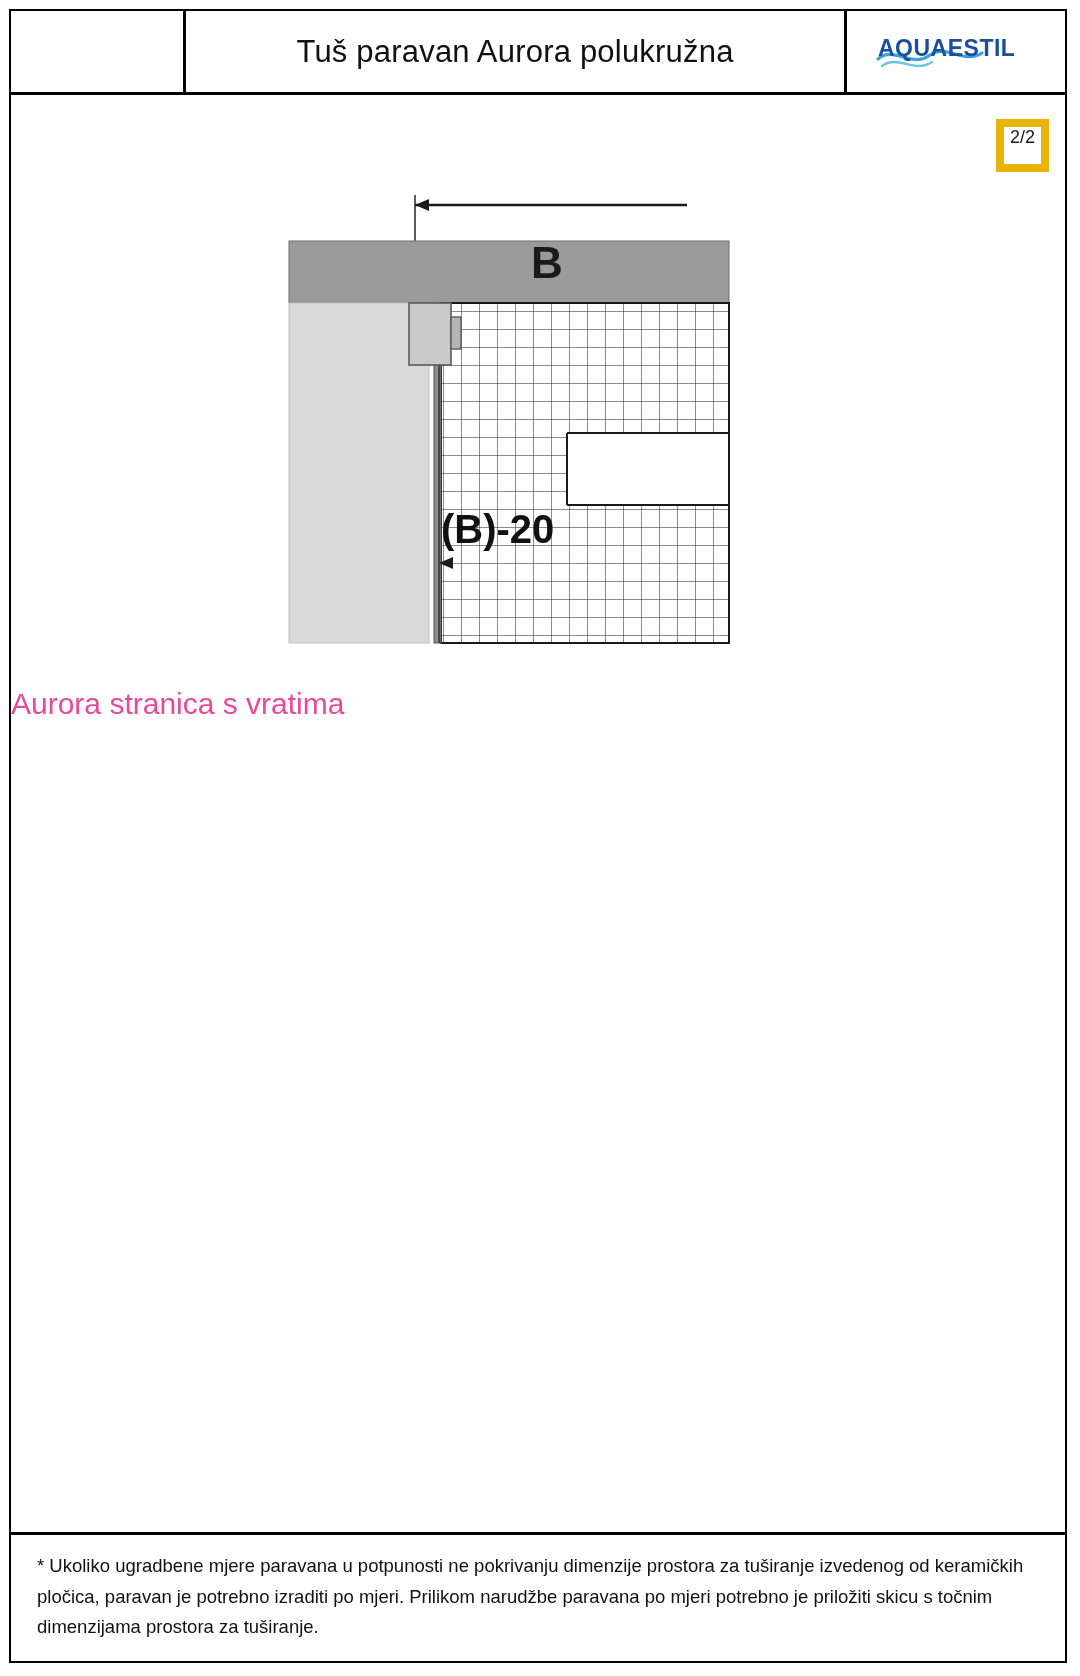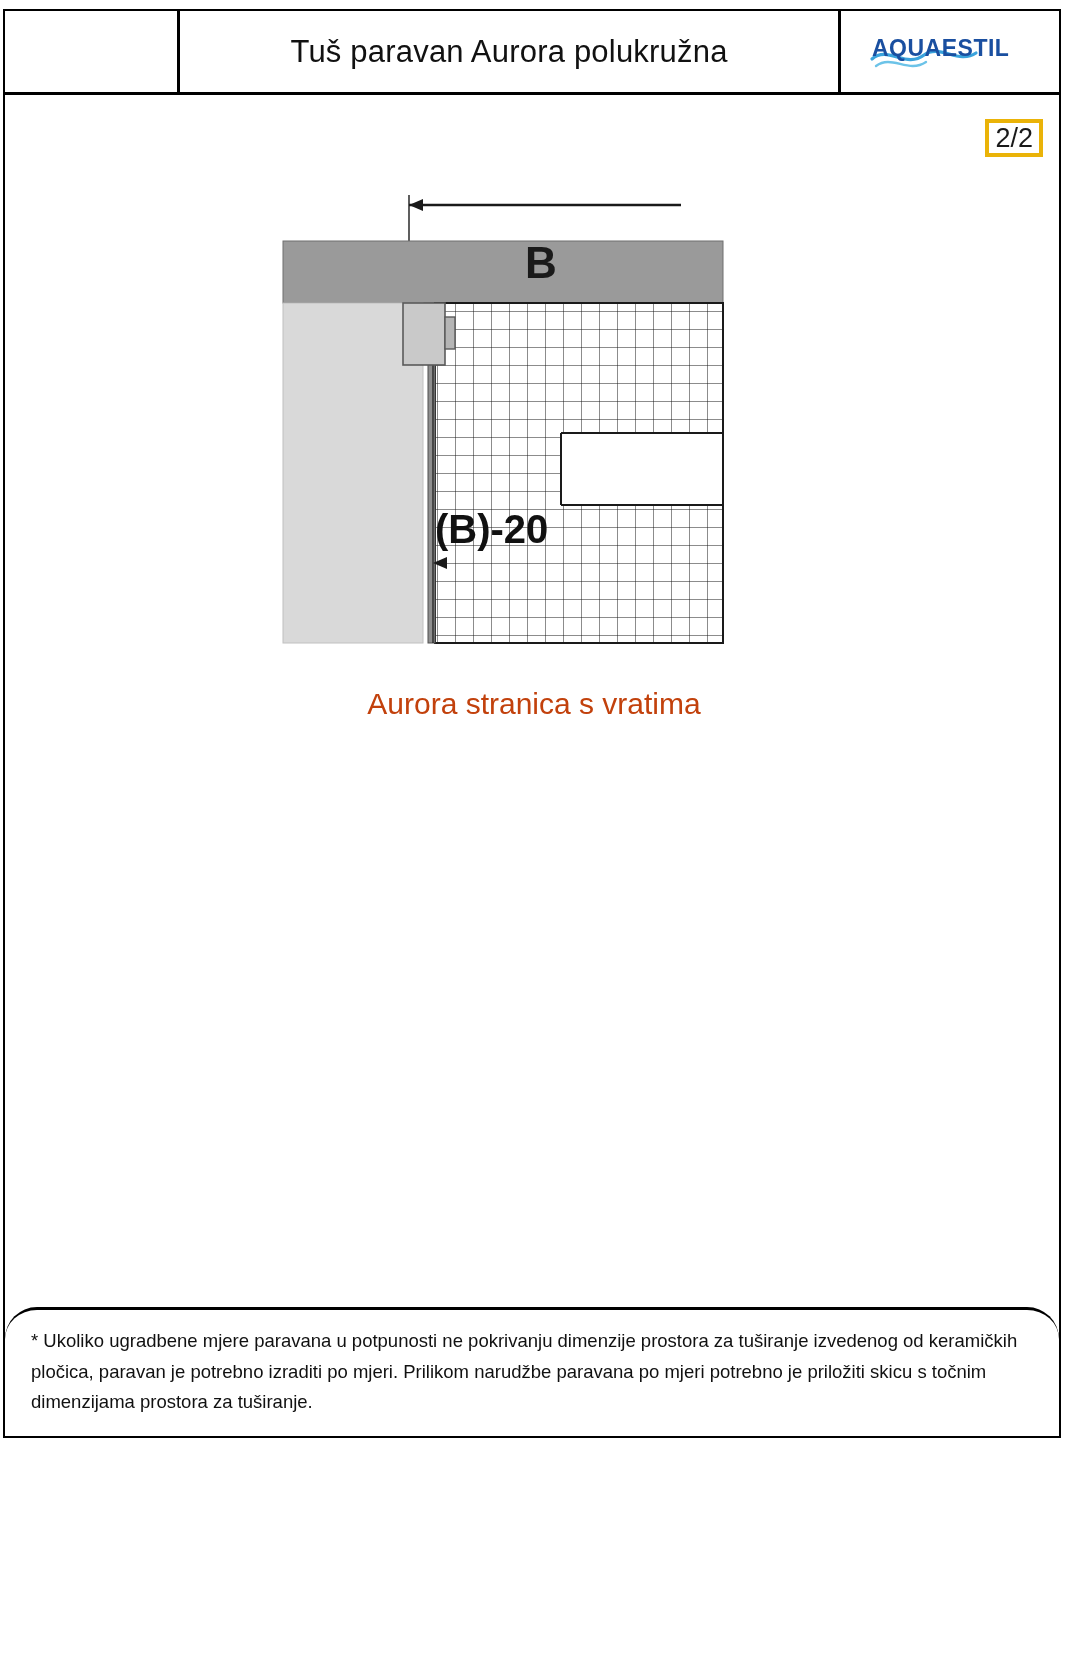--- a/index.html
+++ b/index.html
@@ -12,24 +12,24 @@
     height: 1676px;
     font-family: "Liberation Sans", sans-serif;
     color: #1a1a1a;
     position: relative;
     overflow: hidden;
   }
 
   
   .sheet {
     position: absolute;
-    left: 3px;
+    left: 9px;
     top: 9px;
     width: 1058px;
-    height: 1429px;
+    height: 1654px;
     border: 2px solid #000;
     box-sizing: border-box;
   }
 
   
   .titlebar {
     position: absolute;
     left: 0;
     top: 0;
     width: 100%;
@@ -76,23 +76,23 @@
     align-items: center;
     justify-content: flex-start;
   }
   .logo svg { display: block; }
 
   
   .page-counter {
     position: absolute;
     right: 16px;
     top: 108px;
-    border: 4px solid #eab308;
-    padding: 1px 6px 1px 6px;
-    font-size: 27px;
+    border: 8px solid #eab308;
+    padding: 1px 6px 17px 6px;
+    font-size: 18px;
     line-height: 1.05;
     background: #fff;
   }
 
   
   .drawing {
     position: absolute;
     left: 0;
     top: 84px;
     width: 100%;
@@ -106,39 +106,37 @@
     font-size: 44px;
     font-weight: bold;
     letter-spacing: 0.5px;
   }
 
   .caption {
     position: absolute;
     left: 0;
     top: 592px;
     width: 1058px;
-    text-align: center;
     font-size: 30px;
-    color: #c2410c;
+    color: #ec4899;
   }
 
   
   .footnote {
     position: absolute;
     left: 0;
     bottom: 0;
     width: 100%;
     border-top: 3px solid #000;
     box-sizing: border-box;
     padding: 16px 26px 18px 26px;
     font-size: 18.5px;
     line-height: 1.65;
     color: #111;
     text-align: left;
-    border-radius: 32px;
   }
 </style>
 </head>
 <body>
 
 <div class="sheet">
 
   <div class="titlebar">
     <div class="title-left"></div>
     <div class="title-mid">

